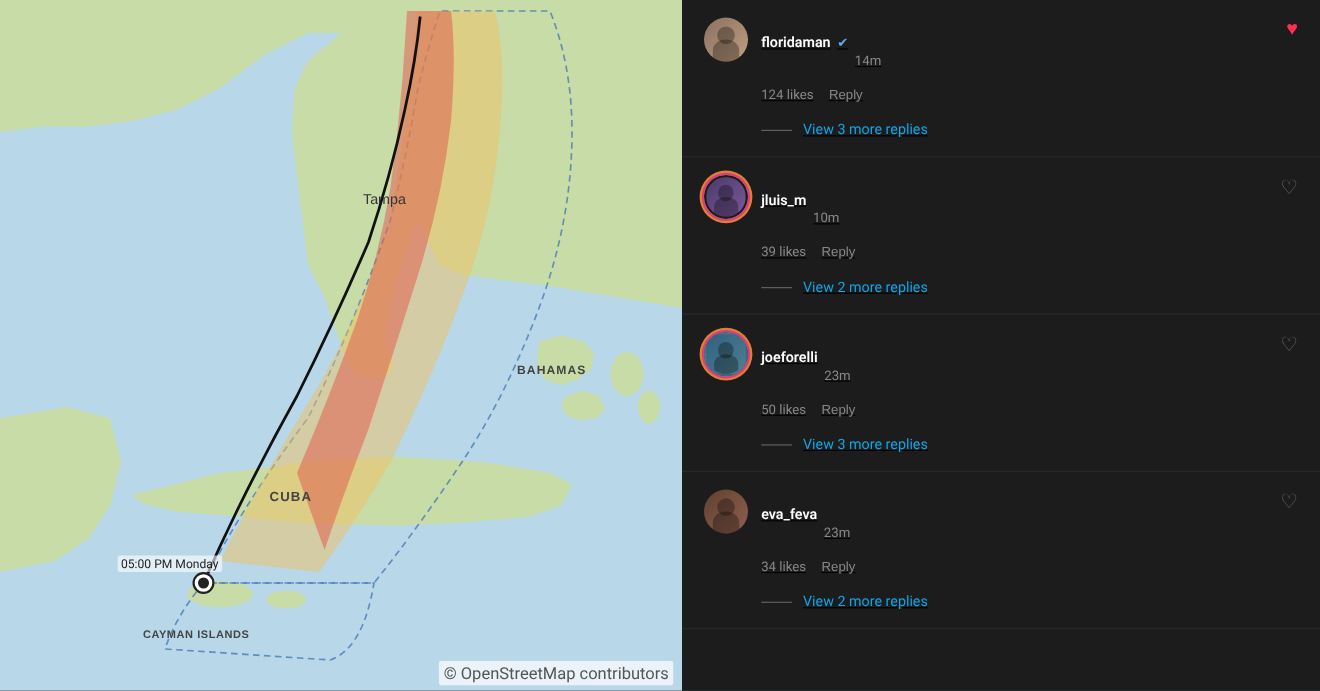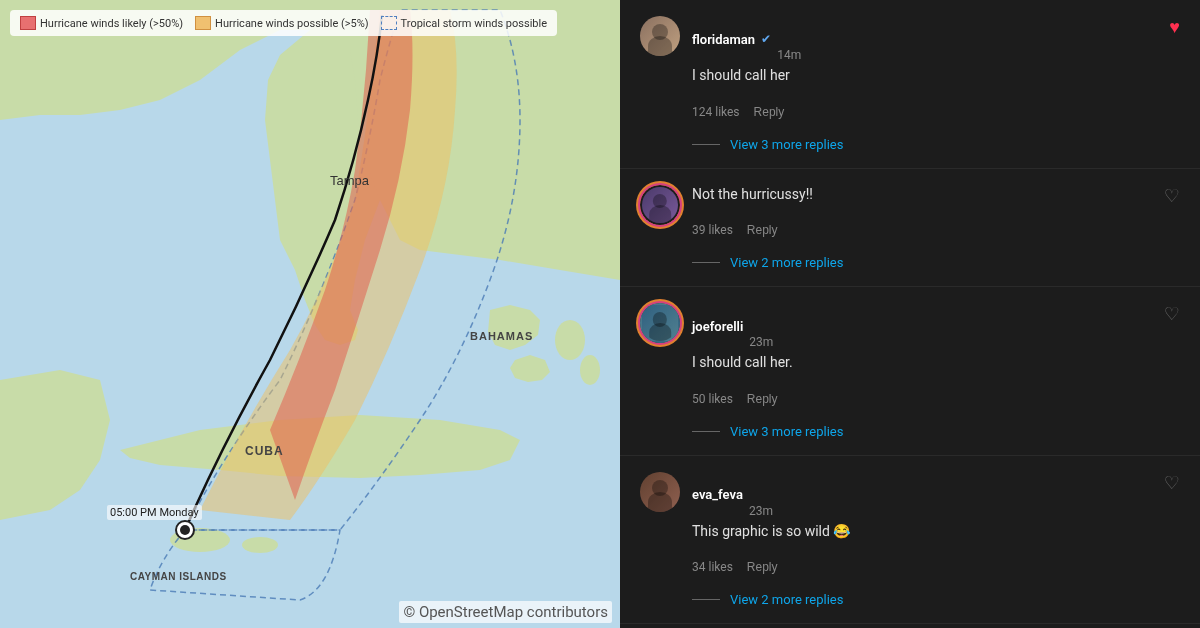--- a/index.html
+++ b/index.html
@@ -102,20 +102,21 @@
       border-radius: 2px;
     }
 
     
     .comments-panel {
       width: 580px;
       height: 628px;
       background: #1c1c1c;
       overflow-y: auto;
       padding: 0;
+      text-decoration: underline;
     }
 
     .comment-block {
       padding: 16px 20px;
       border-bottom: 1px solid #2a2a2a;
     }
 
     .comment-main {
       display: flex;
       align-items: flex-start;
@@ -295,74 +296,62 @@
       <text x="470" y="340" font-size="11" fill="#444" font-family="Arial" font-weight="600" letter-spacing="1">BAHAMAS</text>
       <text x="245" y="455" font-size="12" fill="#444" font-family="Arial" font-weight="600" letter-spacing="1">CUBA</text>
       <text x="130" y="580" font-size="10" fill="#444" font-family="Arial" font-weight="600" letter-spacing="0.5">CAYMAN ISLANDS</text>
     </svg>
 
 
     <div class="time-label">
       <span>05:00 PM Monday</span>
     </div>
 
-    <div class="legend">
-      <div class="legend-item">
-        <div class="legend-box red"></div>
-        <span>Hurricane winds likely (&gt;50%)</span>
-      </div>
-      <div class="legend-item">
-        <div class="legend-box orange"></div>
-        <span>Hurricane winds possible (&gt;5%)</span>
-      </div>
-      <div class="legend-item">
-        <div class="legend-box dotted"></div>
-        <span>Tropical storm winds possible</span>
-      </div>
-    </div>
 
     <div class="attribution">© OpenStreetMap contributors</div>
   </div>
 </div>
 
 <div class="comments-panel">
 
   <div class="comment-block" style="position:relative;">
     <div class="comment-main">
       <div class="avatar avatar-floridaman">
         
       </div>
       <div class="comment-content">
         <div class="comment-header">
           <span class="username">floridaman</span>
           <span class="verified-icon">✔</span>
           <span class="timestamp">14m</span>
         </div>
-        <div class="comment-text">I should call her</div>
         <div class="comment-actions">
           <span class="likes-count">124 likes</span>
           <button class="reply-btn">Reply</button>
         </div>
       </div>
     </div>
 
     <div style="position:absolute; right:20px; top:16px;">
       <span style="color:#ff3050; font-size:18px;">♥</span>
     </div>
     <div class="view-replies">
       <div class="view-replies-line"></div>
       <span>View 3 more replies</span>
     </div>
   </div>
 
   <div class="comment-block" style="position:relative;">
     <div class="comment-main">
       <div class="avatar avatar-jluis"></div>
       <div class="comment-content">
-        <div class="comment-text">Not the hurricussy!!</div>
+        <div class="comment-header">
+          <span class="username">jluis_m</span>
+          <span class="timestamp">10m</span>
+        </div>
         <div class="comment-actions">
           <span class="likes-count">39 likes</span>
           <button class="reply-btn">Reply</button>
         </div>
       </div>
     </div>
     <div style="position:absolute; right:20px; top:16px;">
       <span style="color:#666; font-size:18px;">♡</span>
     </div>
     <div class="view-replies">
@@ -372,21 +361,20 @@
   </div>
 
   <div class="comment-block" style="position:relative;">
     <div class="comment-main">
       <div class="avatar avatar-joeforelli"></div>
       <div class="comment-content">
         <div class="comment-header">
           <span class="username">joeforelli</span>
           <span class="timestamp">23m</span>
         </div>
-        <div class="comment-text">I should call her.</div>
         <div class="comment-actions">
           <span class="likes-count">50 likes</span>
           <button class="reply-btn">Reply</button>
         </div>
       </div>
     </div>
     <div style="position:absolute; right:20px; top:16px;">
       <span style="color:#666; font-size:18px;">♡</span>
     </div>
     <div class="view-replies">
@@ -396,21 +384,20 @@
   </div>
 
   <div class="comment-block" style="position:relative;">
     <div class="comment-main">
       <div class="avatar avatar-eva"></div>
       <div class="comment-content">
         <div class="comment-header">
           <span class="username">eva_feva</span>
           <span class="timestamp">23m</span>
         </div>
-        <div class="comment-text">This graphic is so wild 😂</div>
         <div class="comment-actions">
           <span class="likes-count">34 likes</span>
           <button class="reply-btn">Reply</button>
         </div>
       </div>
     </div>
     <div style="position:absolute; right:20px; top:16px;">
       <span style="color:#666; font-size:18px;">♡</span>
     </div>
     <div class="view-replies">

